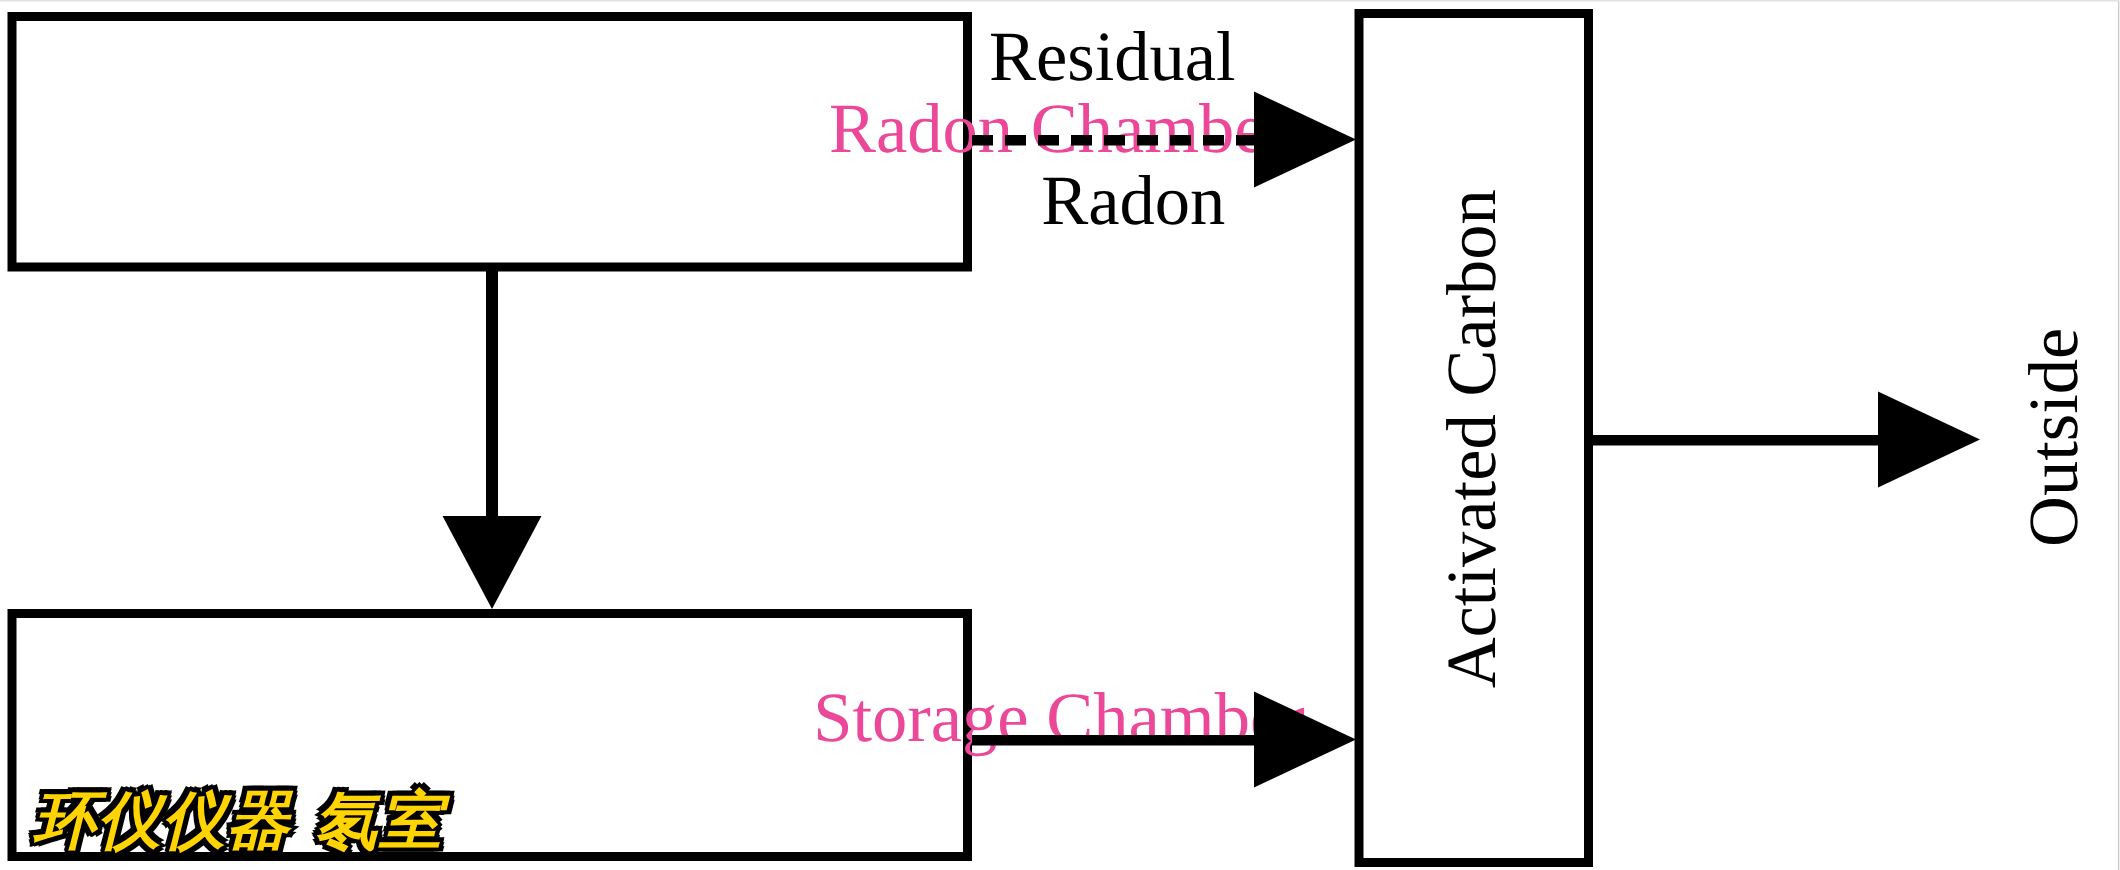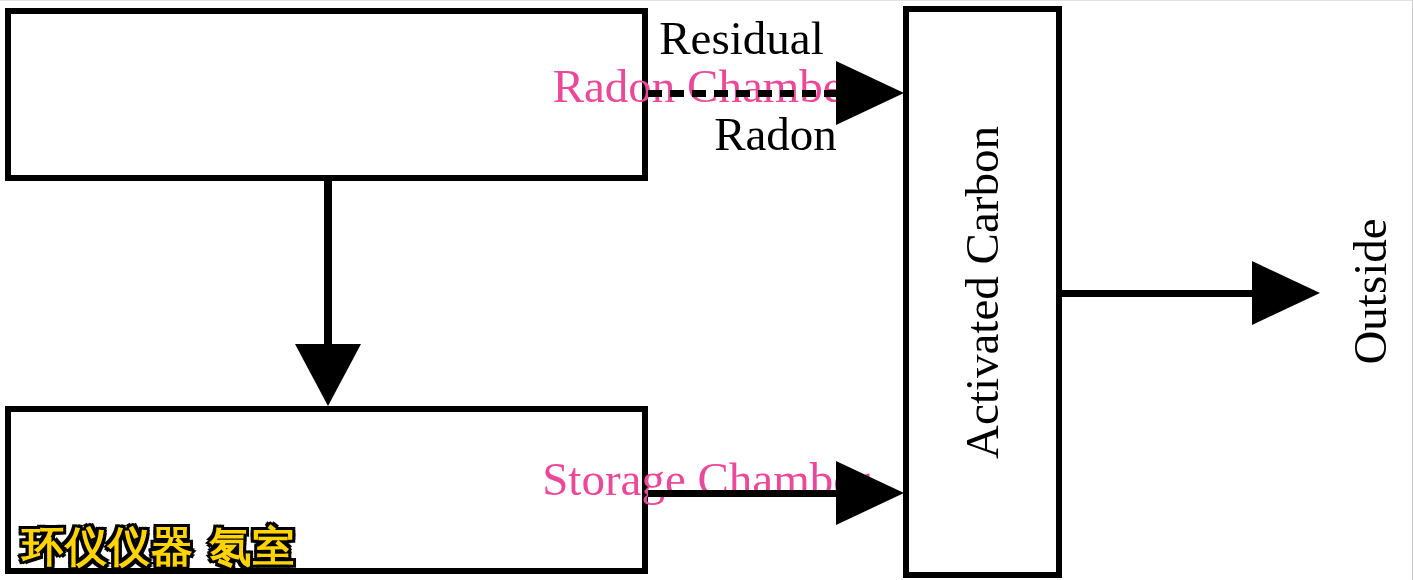--- a/index.html
+++ b/index.html
@@ -146,41 +146,42 @@
   
   .edge-label {
     position: absolute;
     color: #000000;
     white-space: nowrap;
     font-size: 47px;
     line-height: 1;
     text-align: center;
   }
   #label-residual { left: 634px; top: 14px; width: 215px; }
-  #label-radon    { left: 668px; top: 110px; width: 215px; }
+  #label-radon    { left: 648px; top: 110px; width: 215px; }
 
   
   #watermark {
     position: absolute;
     left: 22px;
     top: 524px;
     font-family: "DejaVu Sans", "Liberation Sans", sans-serif;
     font-size: 42px;
     font-weight: bold;
     line-height: 1.05;
     color: #FFD400;
     letter-spacing: 1px;
     -webkit-text-stroke: 4px #000000;
     paint-order: stroke fill;
     text-shadow:
       -3px -3px 0 #000, 3px -3px 0 #000,
       -3px  3px 0 #000, 3px  3px 0 #000,
       -3px  0   0 #000, 3px  0   0 #000,
        0   -3px 0 #000, 0    3px 0 #000;
     white-space: nowrap;
+    font-style: italic;
   }
 </style>
 </head>
 <body>
 
 <div id="canvas">
 
   <div class="box" id="box-radon-chamber"></div>
   <div class="box-label" id="label-radon-chamber">Radon Chamber</div>
 

